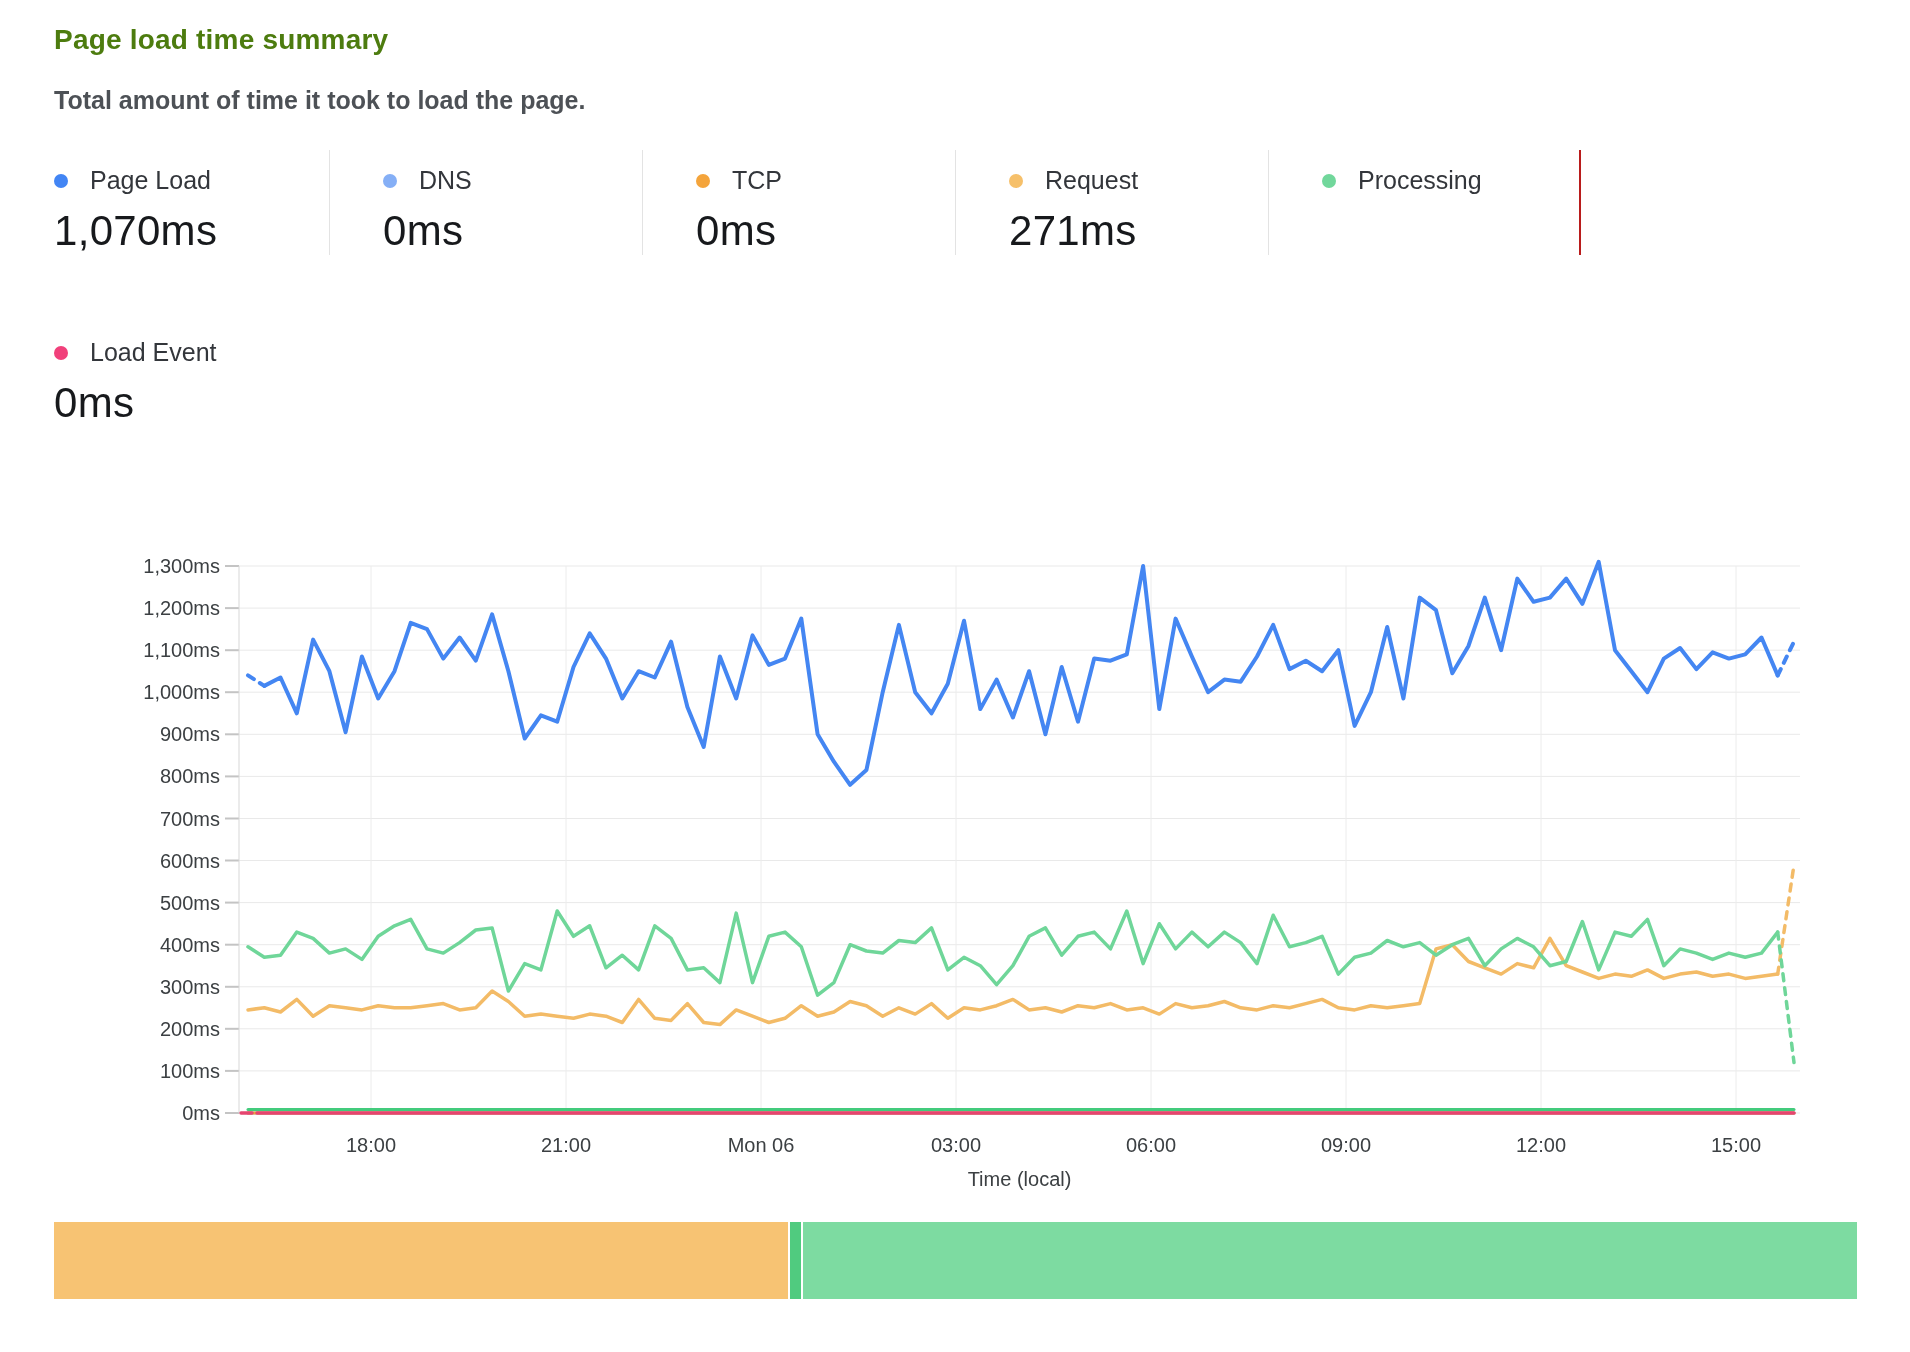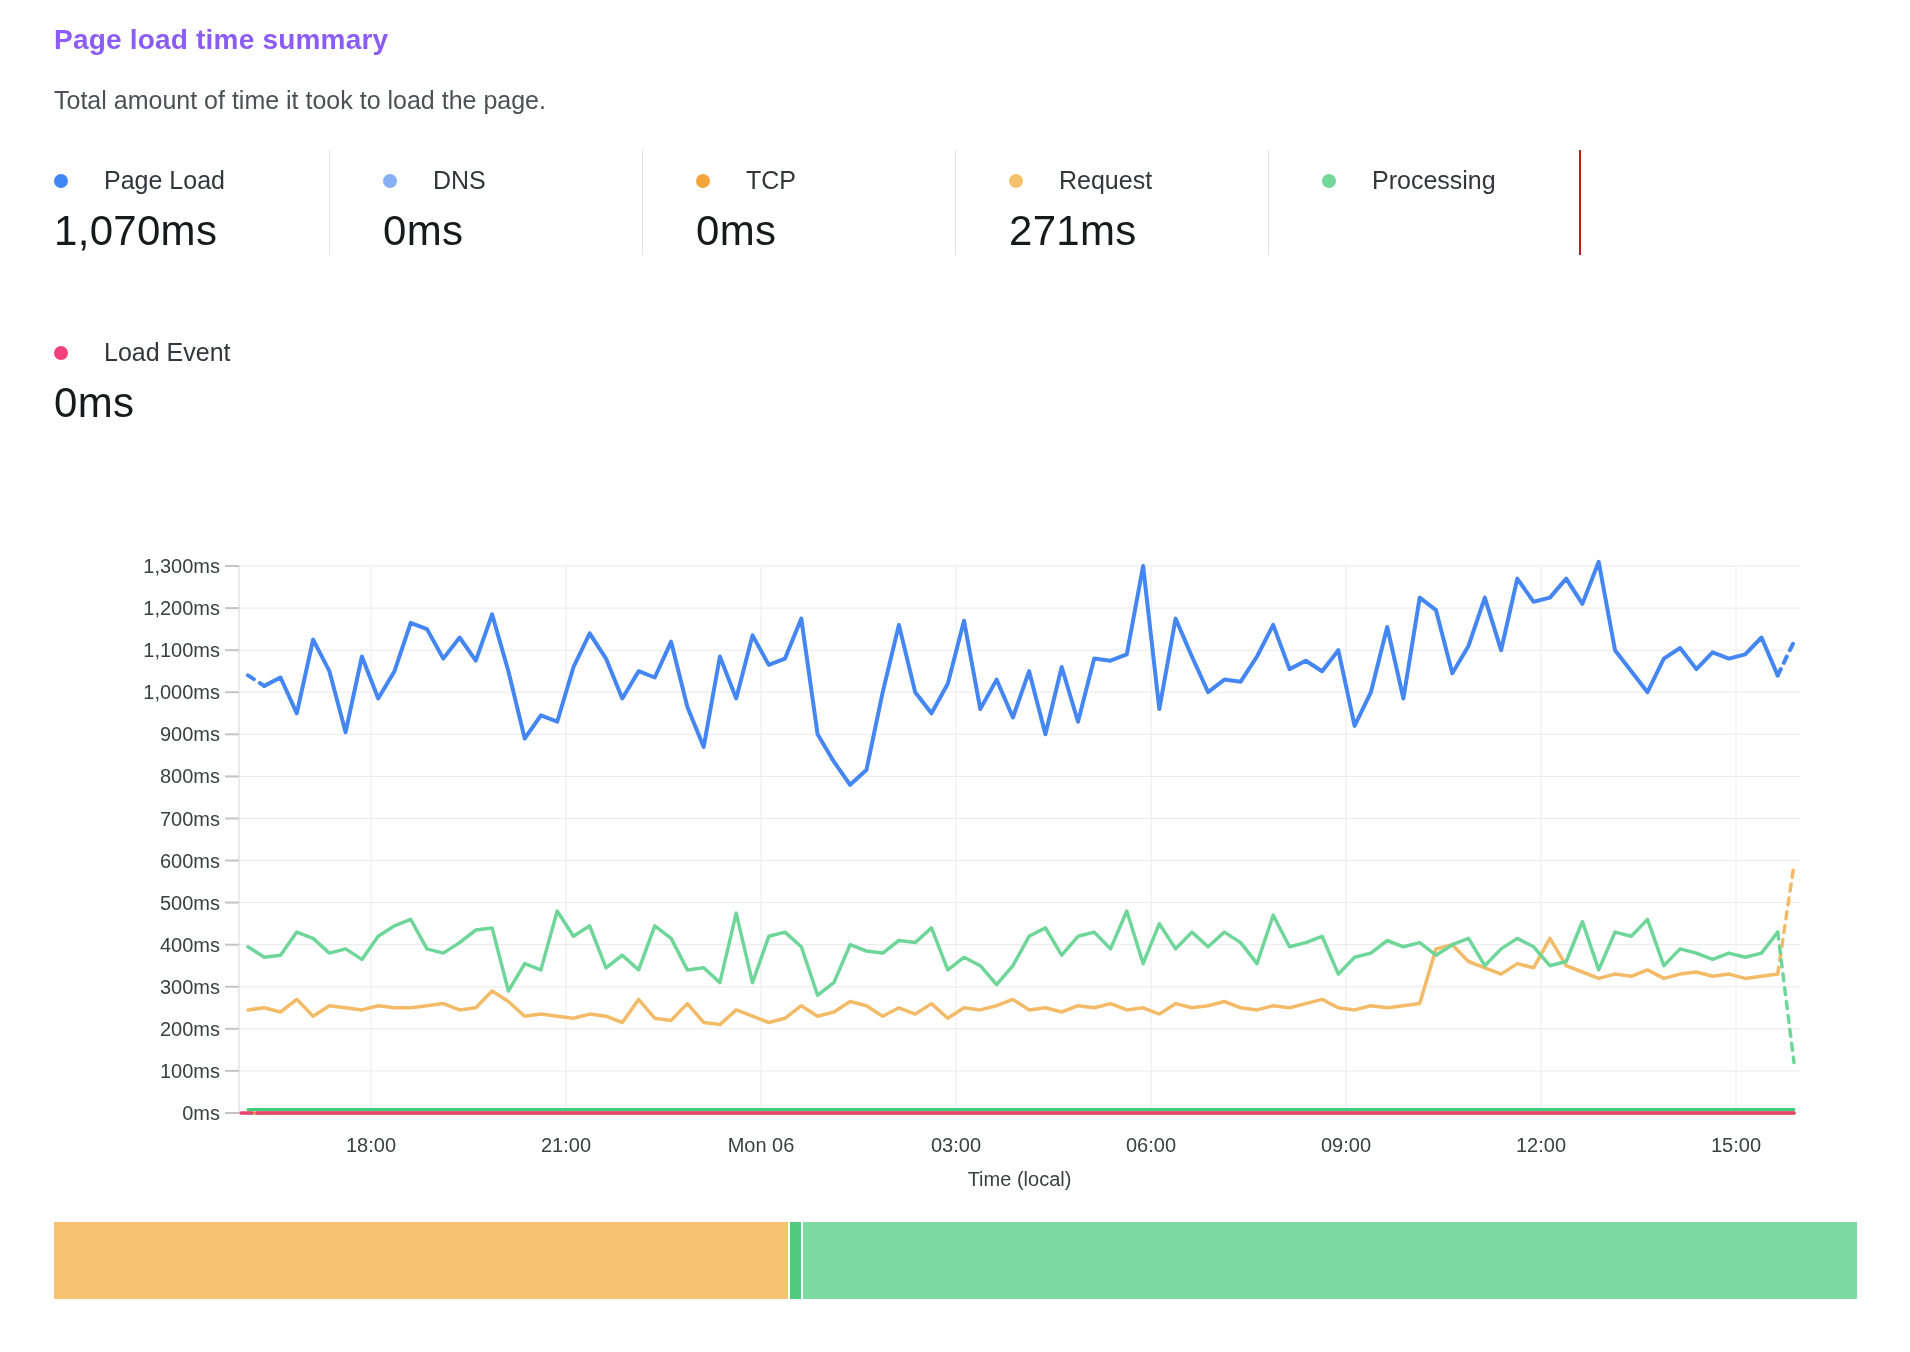--- a/index.html
+++ b/index.html
@@ -1,26 +1,26 @@
 <!DOCTYPE html>
 <html><head>
 <meta charset="utf-8">
 <style>
   html,body{margin:0;padding:0;background:#fff;}
   #page{position:relative;width:1910px;height:1352px;background:#fff;overflow:hidden;
         font-family:"Liberation Sans", sans-serif;color:#1a1d21;}
-  .title{position:absolute;left:54px;top:24px;font-size:28px;font-weight:700;color:#8b5cf6;letter-spacing:.2px;}
-  .subtitle{position:absolute;left:54px;top:86px;font-size:25px;font-weight:400;color:#4d5156;}
+  .title{position:absolute;left:54px;top:24px;font-size:28px;font-weight:700;color:#4d7c0f;letter-spacing:.2px;}
+  .subtitle{position:absolute;left:54px;top:86px;font-size:25px;font-weight:700;color:#4d5156;}
   .metrics-row{position:absolute;left:54px;top:150px;display:flex;align-items:stretch;}
   .metric{box-sizing:border-box;padding-top:16px;}
   .metric.first{width:275px;}
   .metric:not(.first){width:313px;border-left:1px solid #e3e3e3;padding-left:53px;}
   .metric-head{display:flex;align-items:center;margin-bottom:12px;}
   .dot{width:14px;height:14px;border-radius:50%;flex:0 0 auto;}
-  .metric-label{margin-left:36px;font-size:25px;color:#33363b;}
+  .metric-label{margin-left:22px;font-size:25px;color:#33363b;}
   .metric-value{font-size:42px;font-weight:400;color:#17191c;letter-spacing:.3px;}
   .load-event{position:absolute;left:54px;top:338px;}
   svg text{font-family:"Liberation Sans", sans-serif;}
   .bar-seg{position:absolute;top:1222px;height:77px;}
 </style>
 </head>
 <body>
 
 <div id="page">
 

